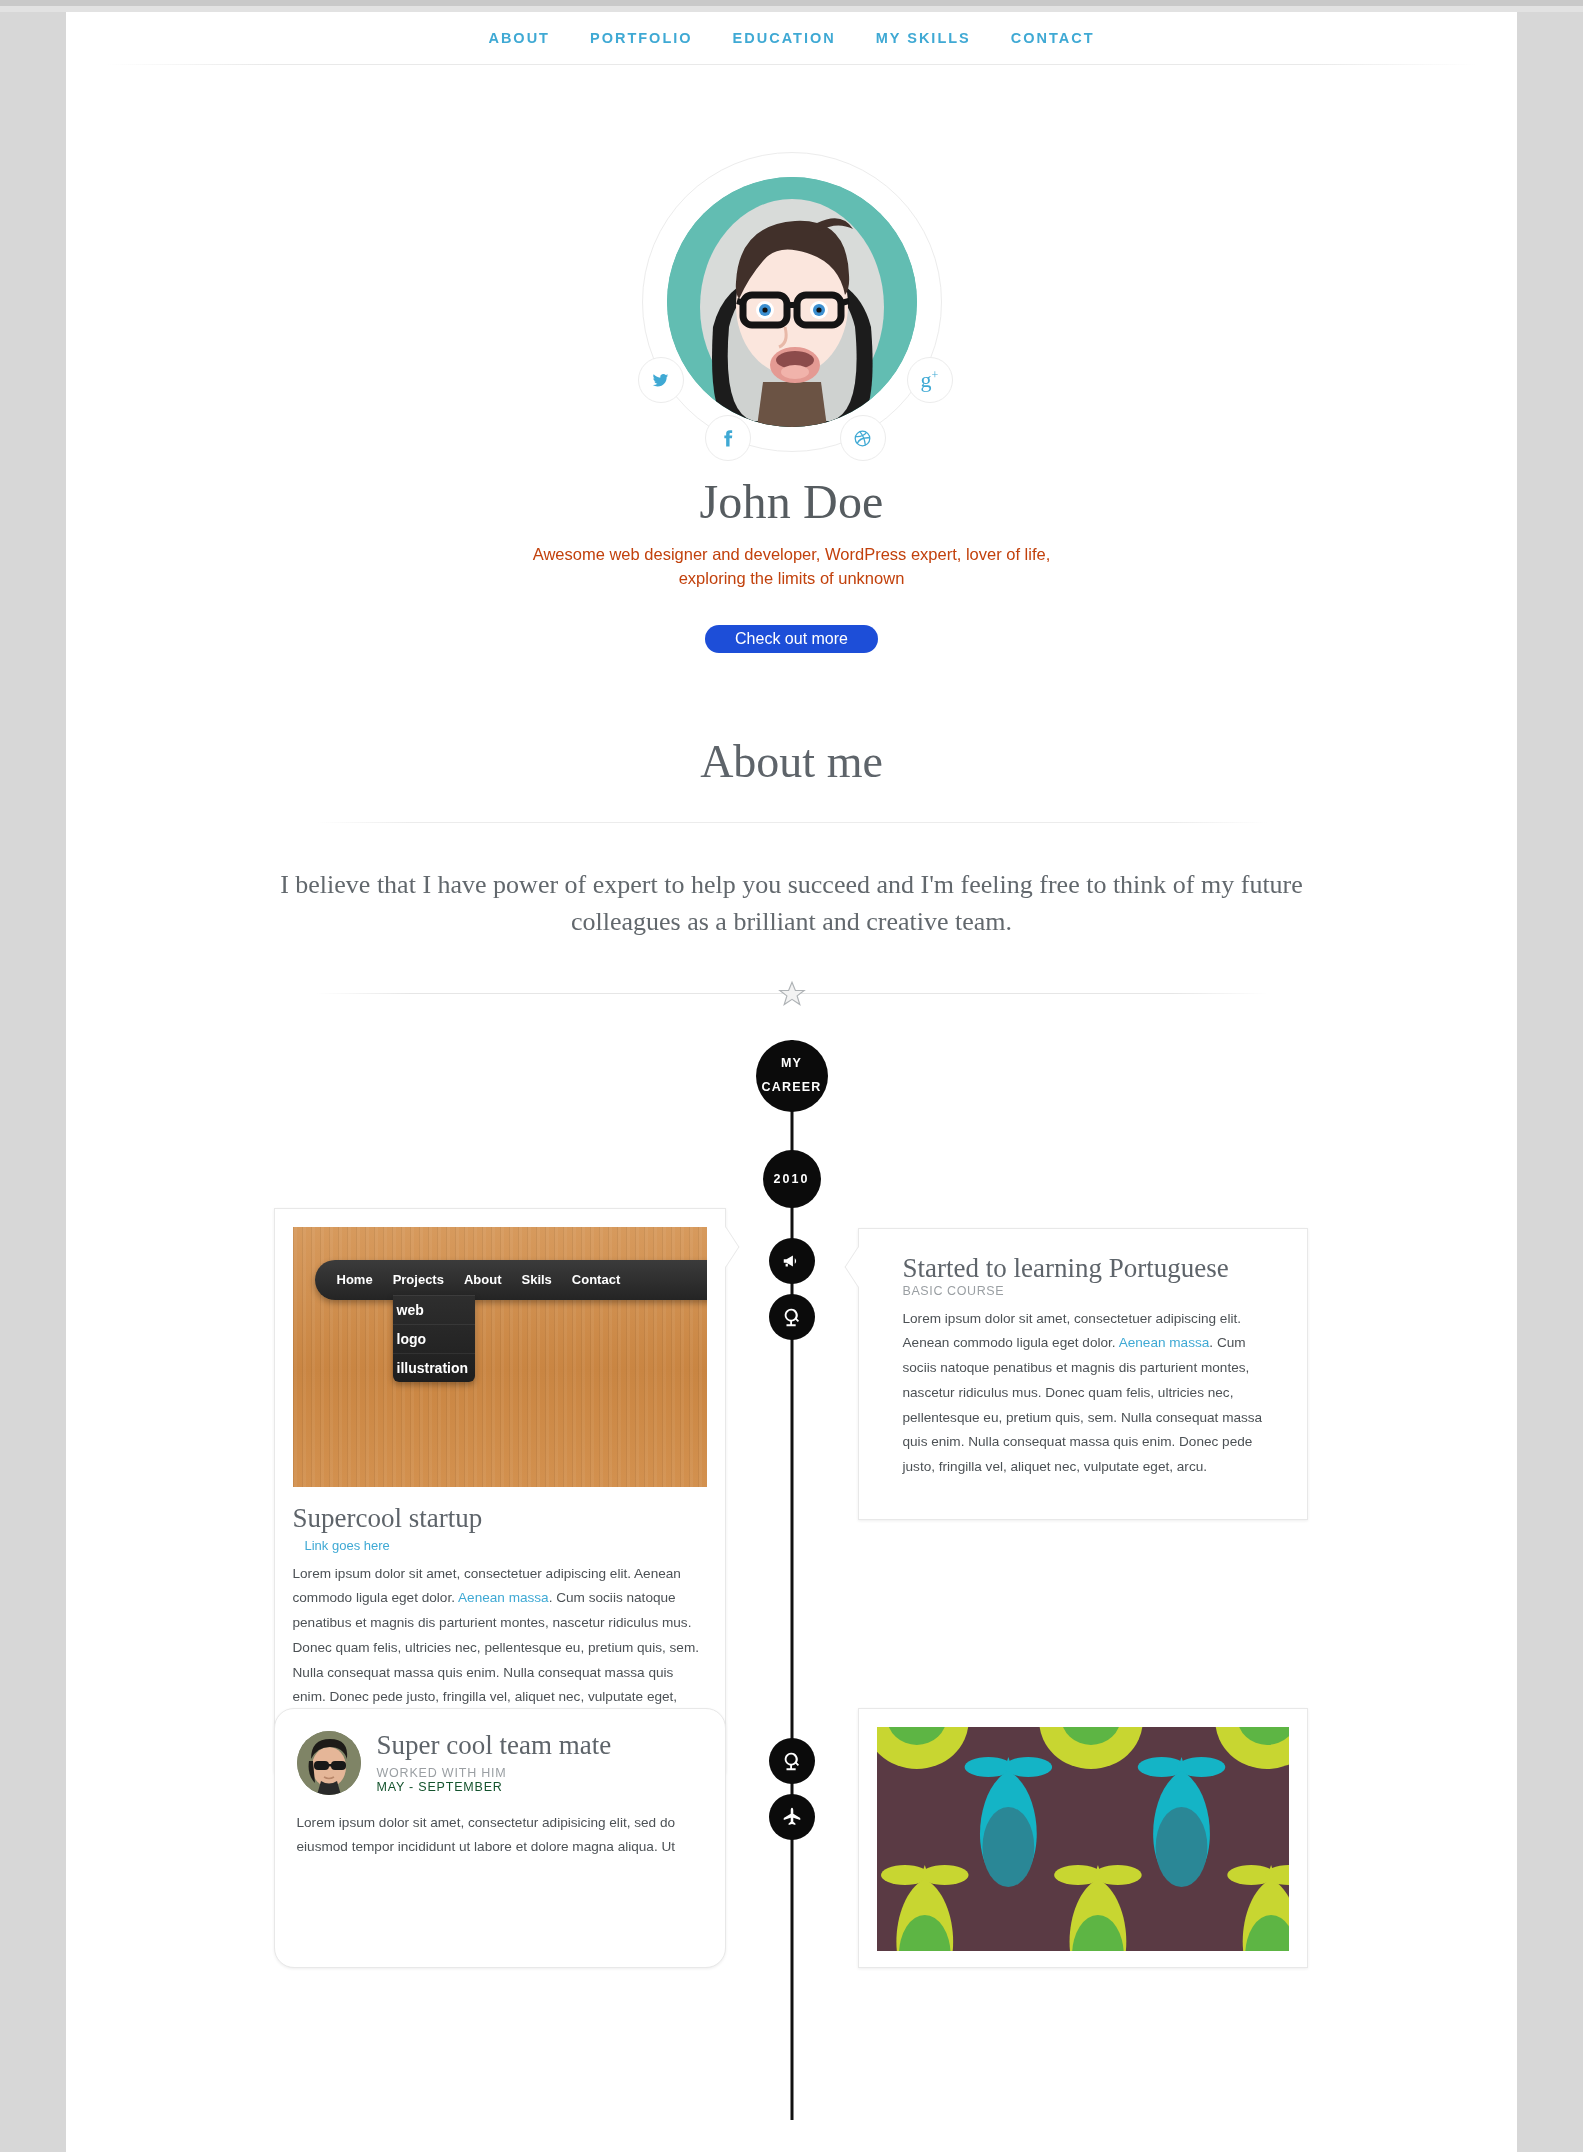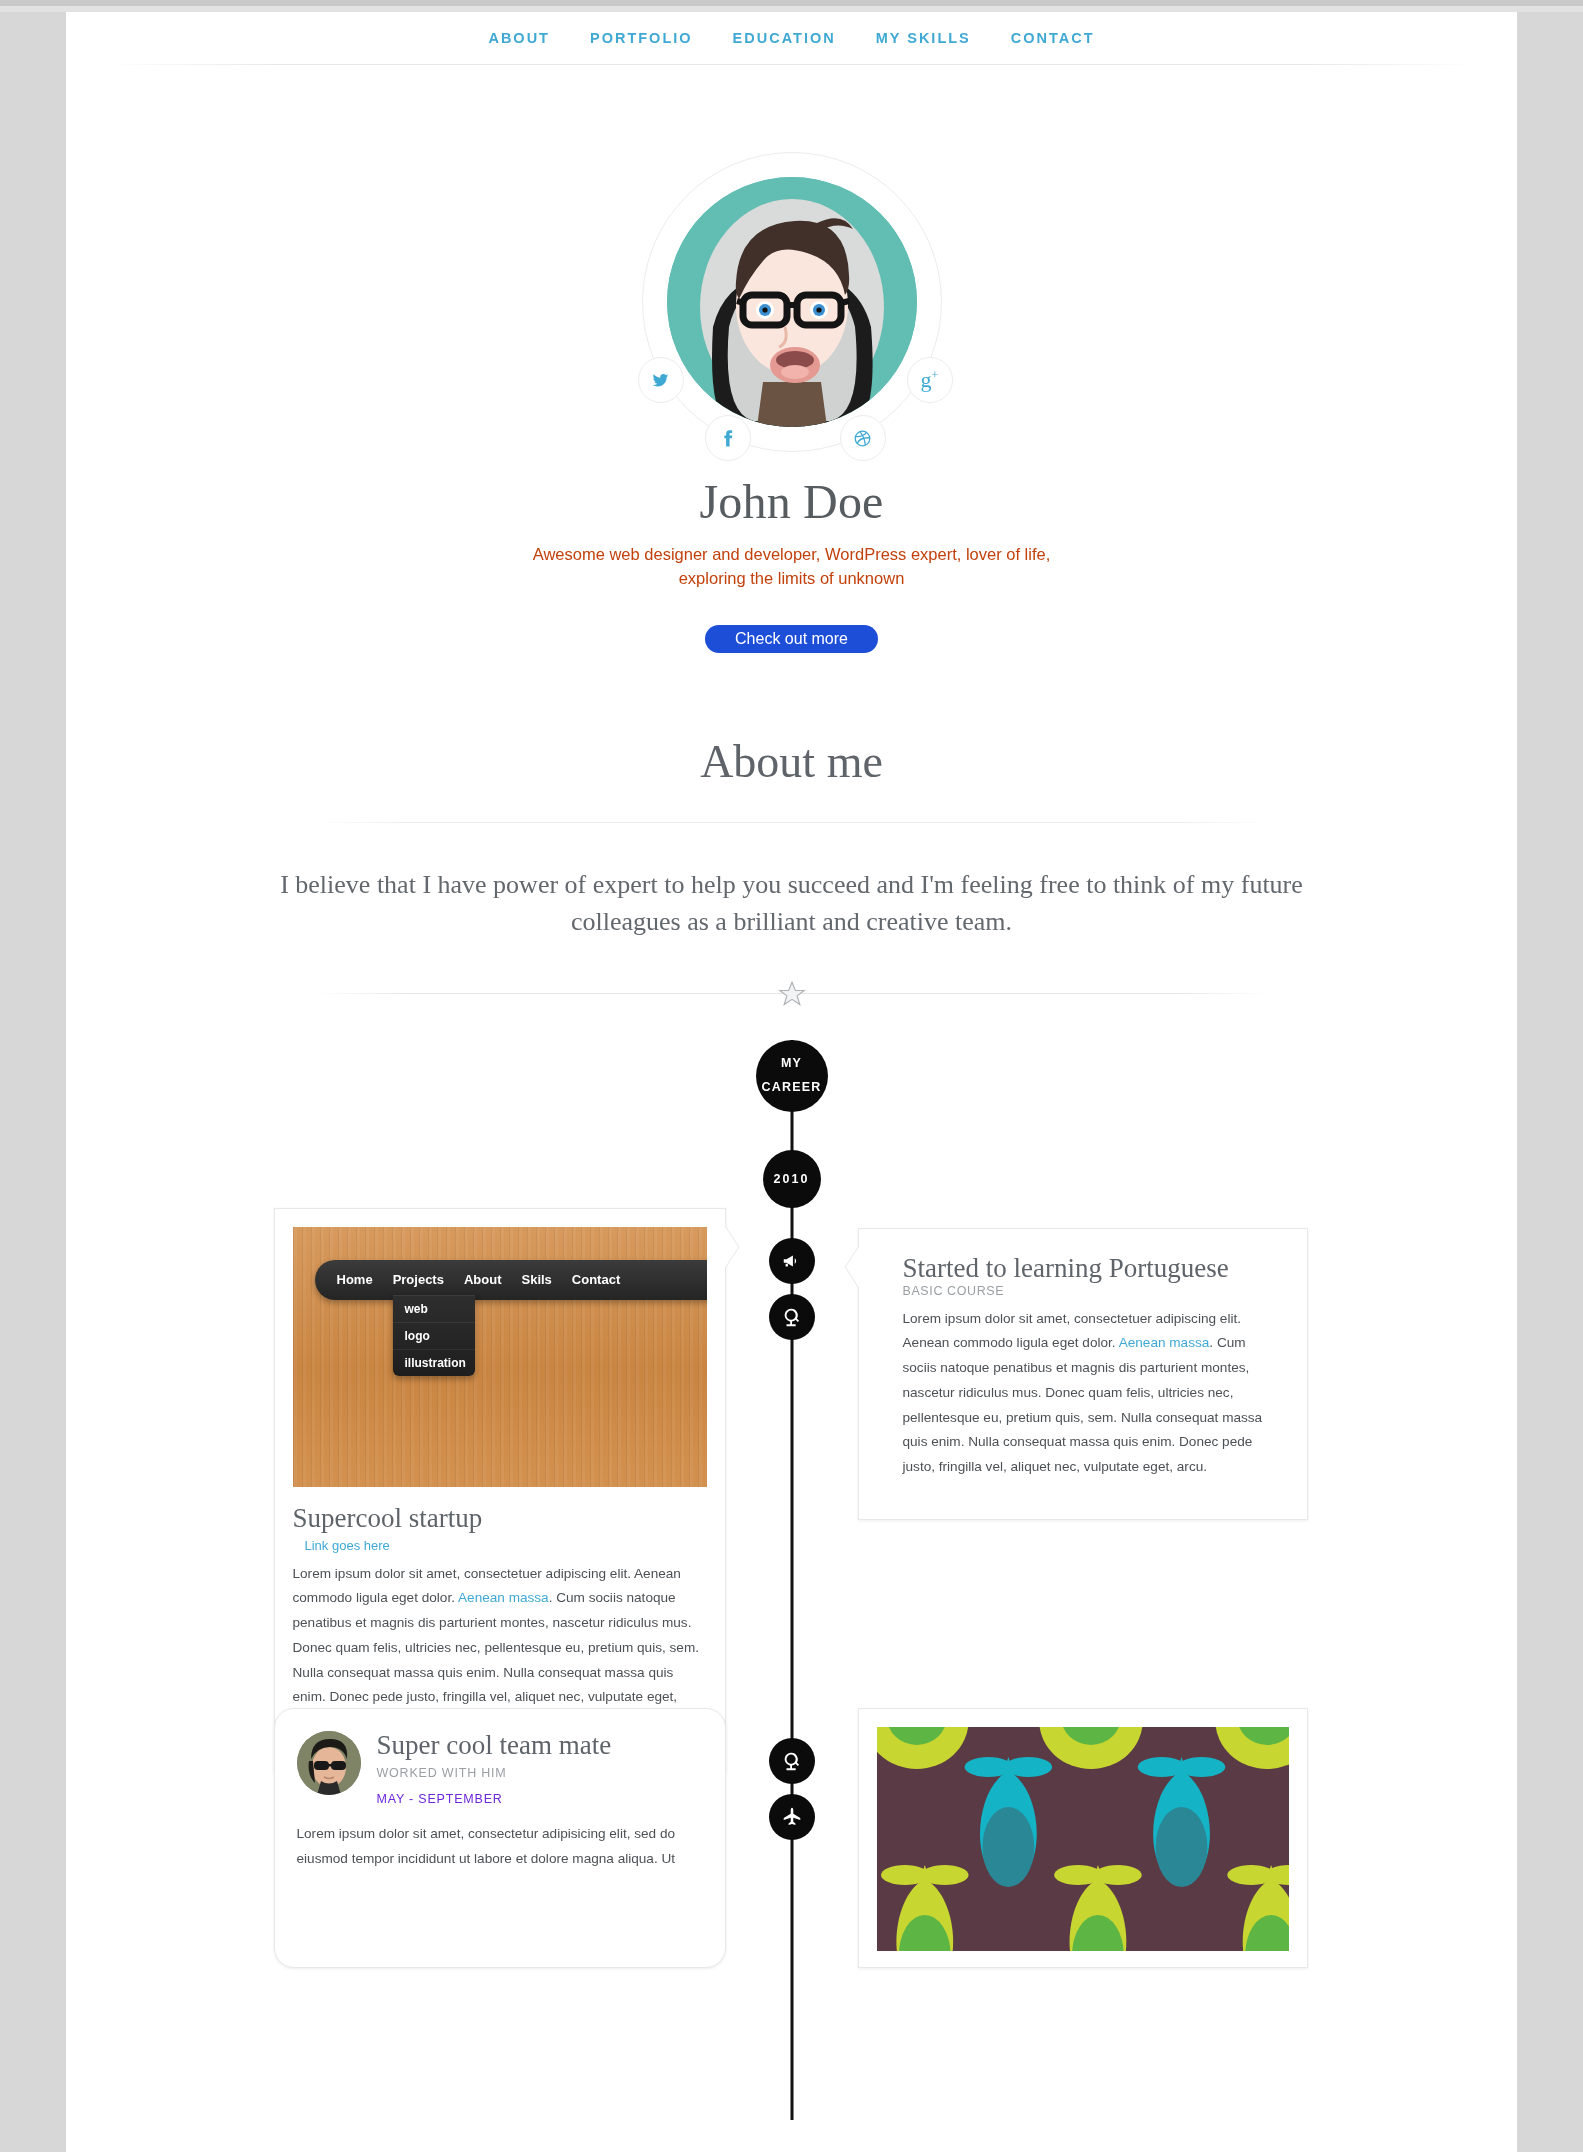--- a/index.html
+++ b/index.html
@@ -163,36 +163,36 @@
     border-radius:20px; display:flex; align-items:center; gap:20px;
     padding-left:22px; box-shadow:0 3px 6px rgba(0,0,0,.3);
   }
   .wood-nav span{ color:#fff; font-size:13px; font-weight:bold;}
   .wood-drop{
     position:absolute; left:100px; top:68px; width:82px;
     background:linear-gradient(180deg,#2e2e2e,#1e1e1e);
     border-radius:0 0 6px 6px; box-shadow:0 3px 6px rgba(0,0,0,.3);
   }
   .wood-drop div{
-    color:#fff; font-size:12px; font-weight:bold;
-    padding:6px 12px; border-top:1px solid rgba(255,255,255,.07);
+    color:#fff; font-size:14px; font-weight:bold;
+    padding:6px 4px; border-top:1px solid rgba(255,255,255,.07);
   }
 
   
   .thumb-pear{ position:relative; width:100%; height:100%;
     background:#5a3a44; overflow:hidden;}
 
   
   .mate-head{ display:flex; gap:16px; align-items:flex-start; }
   .mate-ava{ width:64px; height:64px; border-radius:50%; overflow:hidden;
     background:#7a8065; flex:0 0 64px;}
   .mate-meta .t{ font-family:"Liberation Serif", serif; font-size:27px;
     color:#5e646a; line-height:1.1;}
   .mate-meta .s{ font-size:12.5px; color:#9a9fa3; letter-spacing:.8px; margin-top:6px;}
-  .mate-meta .d{ font-size:12.5px; color:#6d28d9; letter-spacing:.8px; margin-top:12px;}
+  .mate-meta .d{ font-size:12.5px; color:#14532d; letter-spacing:.8px; margin-top:0;}
 </style>
 </head>
 <body>
 
 <div class="browser-frame">
   <div class="frame-bar"></div>
   <div class="frame-bar2"></div>
 
   <div class="page">
 

